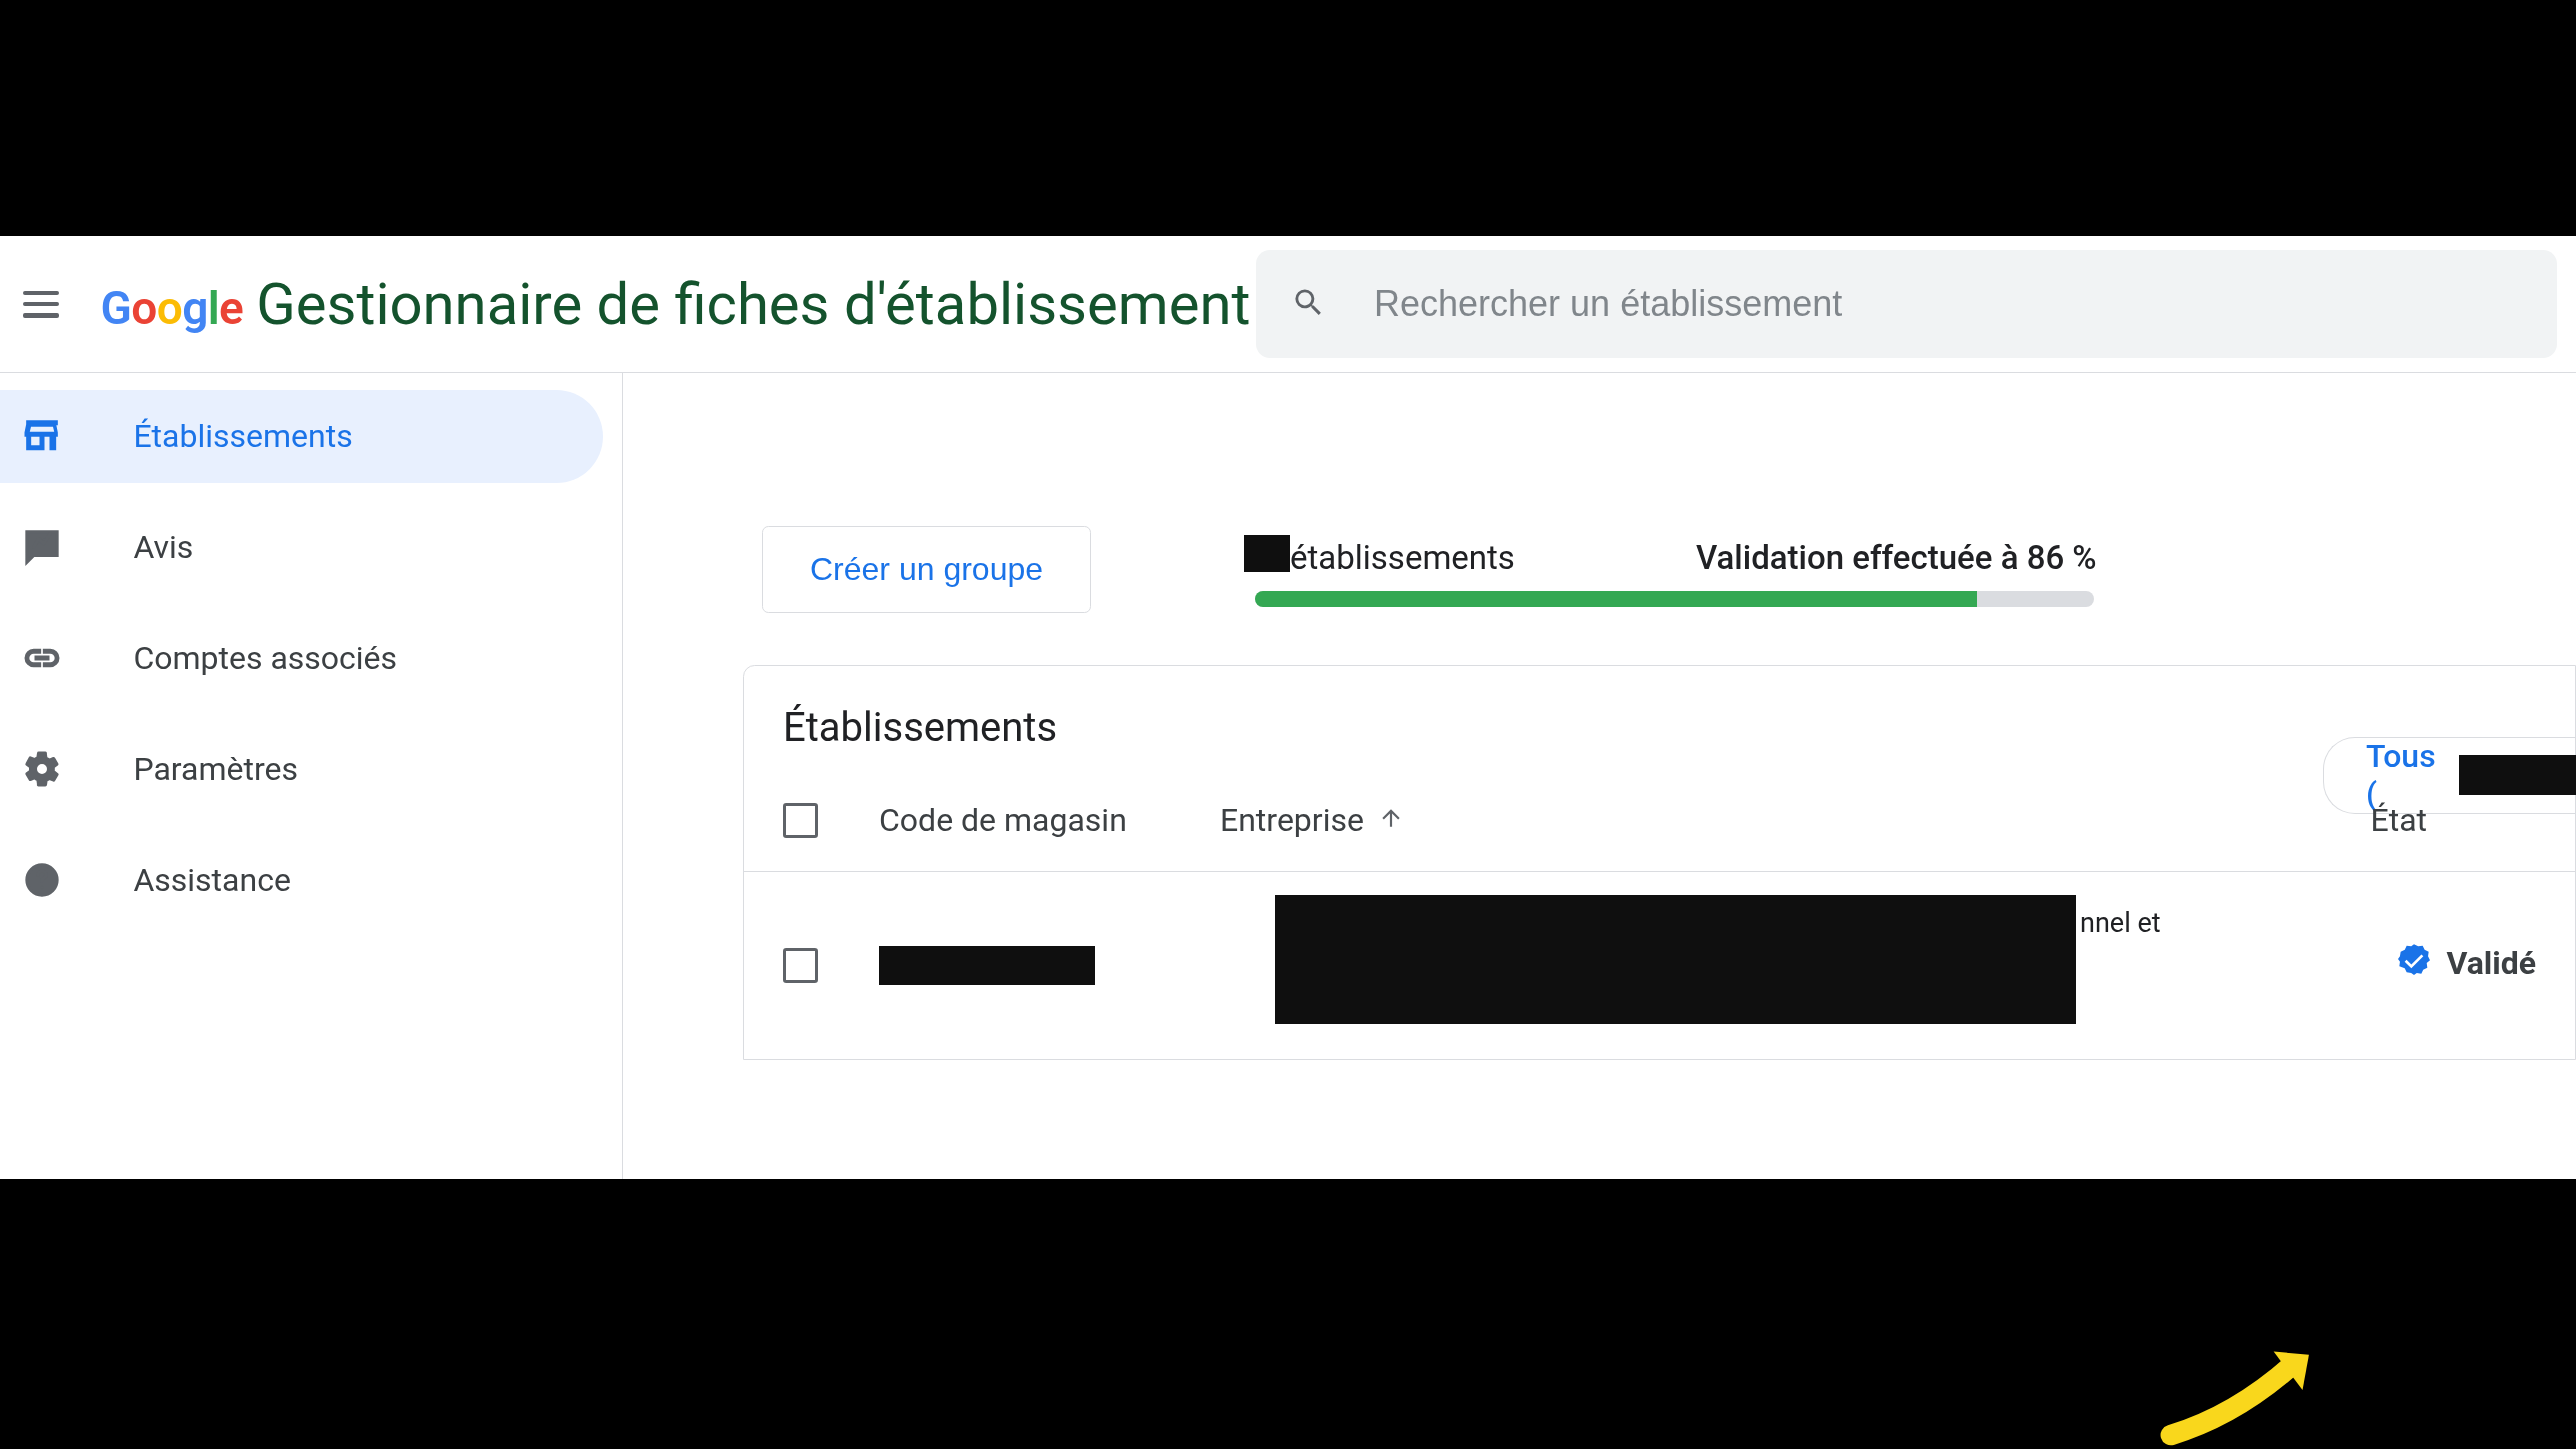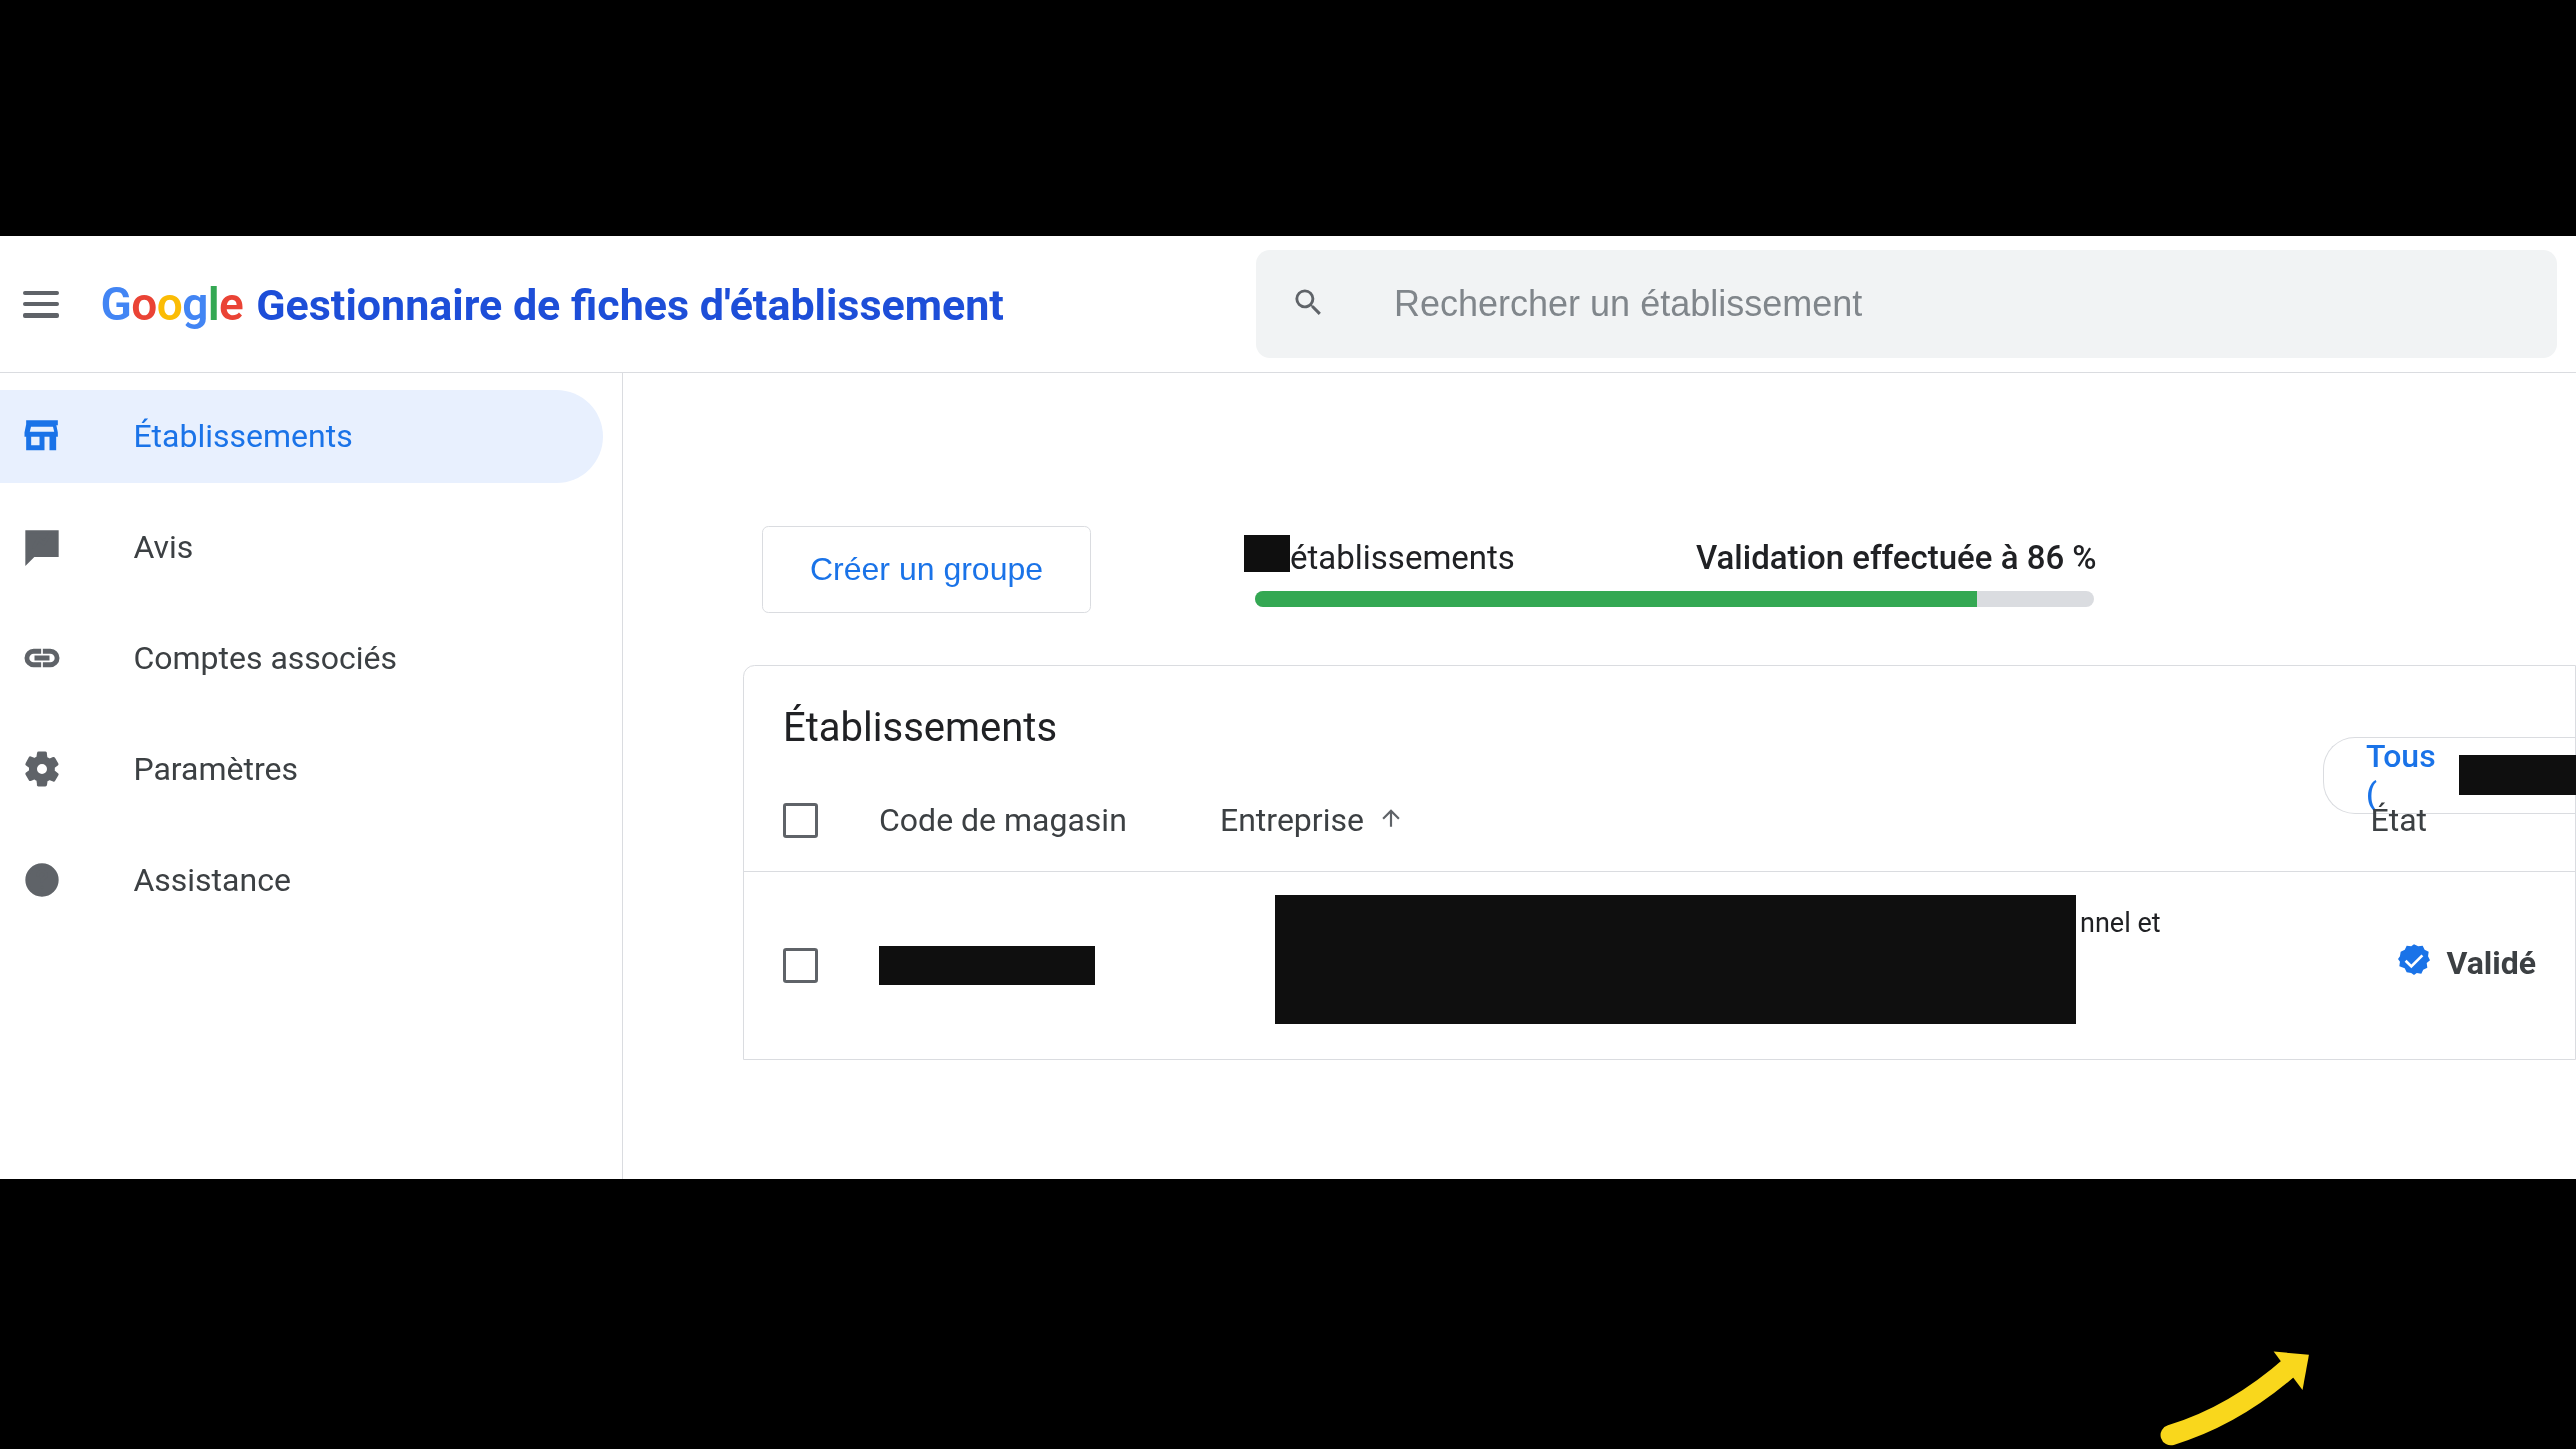--- a/index.html
+++ b/index.html
@@ -9,25 +9,25 @@
   .app   { position:absolute; top:236px; left:0; width:2576px; height:943px; background:#fff; overflow:hidden; }
 
   
   .header { position:relative; width:100%; height:137px; background:#fff; border-bottom:1.9px solid #dadce0; display:flex; align-items:center; padding-left:22.5px; }
   .hamburger { width:36px; height:27px; display:flex; flex-direction:column; justify-content:space-between; cursor:pointer; margin-right:42px;}
   .hamburger span { display:block; height:4.5px; background:#5f6368; border-radius:1.9px; }
 
   .brand { display:flex; align-items:baseline; gap:13px; }
   .glogo { font-size:46px; font-weight:600; letter-spacing:-0.6px; }
   .glogo .b{color:#4285F4}.glogo .r{color:#EA4335}.glogo .y{color:#FBBC05}.glogo .g{color:#34A853}
-  .brand-title { font-size:43px; color:#1d4ed8; font-weight:700; }
+  .brand-title { font-size:58px; color:#14532d; font-weight:400; }
 
   .searchbar { position:absolute; left:1256px; top:14px; height:108px; width:1301px; background:#f1f3f4; border-radius:14px; display:flex; align-items:center; padding-left:35px; }
   .searchbar svg{ width:35px; height:35px; fill:#5f6368; }
-  .searchbar input{ border:none; background:transparent; outline:none; margin-left:68px; font-size:36px; color:#5f6368; width:1095px; }
+  .searchbar input{ border:none; background:transparent; outline:none; margin-left:48px; font-size:36px; color:#5f6368; width:1095px; }
   .searchbar input::placeholder{ color:#80868b; }
 
   
   .body { display:flex; height:calc(100% - 137px); }
 
   
   .sidebar { width:623px; border-right:1.9px solid #dadce0; padding-top:16.7px; }
   .nav-item { display:flex; align-items:center; height:93px; padding-left:16px; border-radius:0 52px 52px 0; margin-right:19.3px; cursor:pointer;}
   .nav-item.active { background:#e8f0fe; }
   .nav-item .ic { width:40px; height:40px; display:flex; align-items:center; justify-content:center; margin-right:71px; margin-left:6.4px;}

